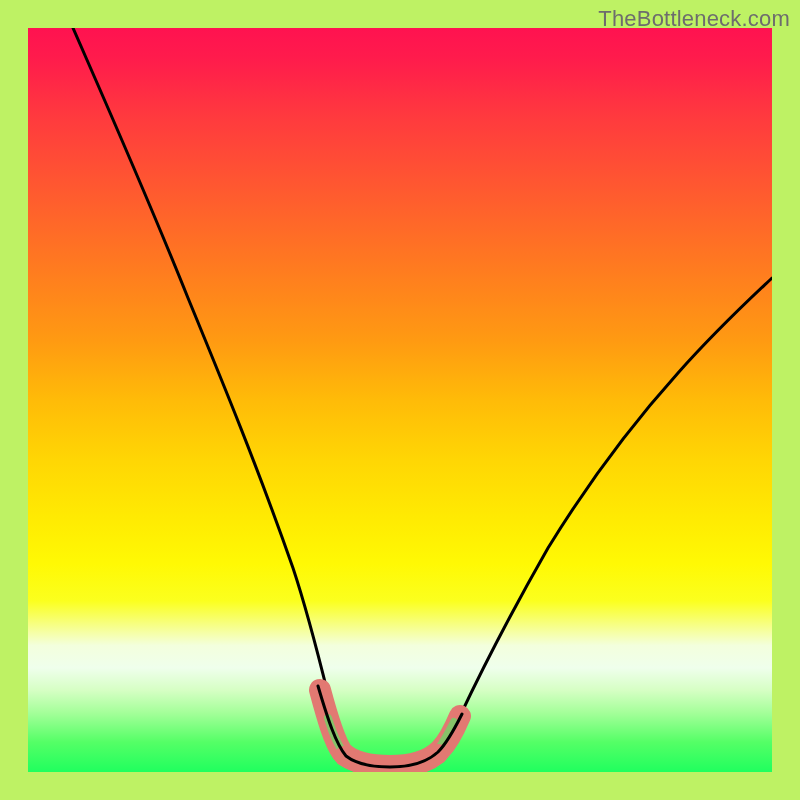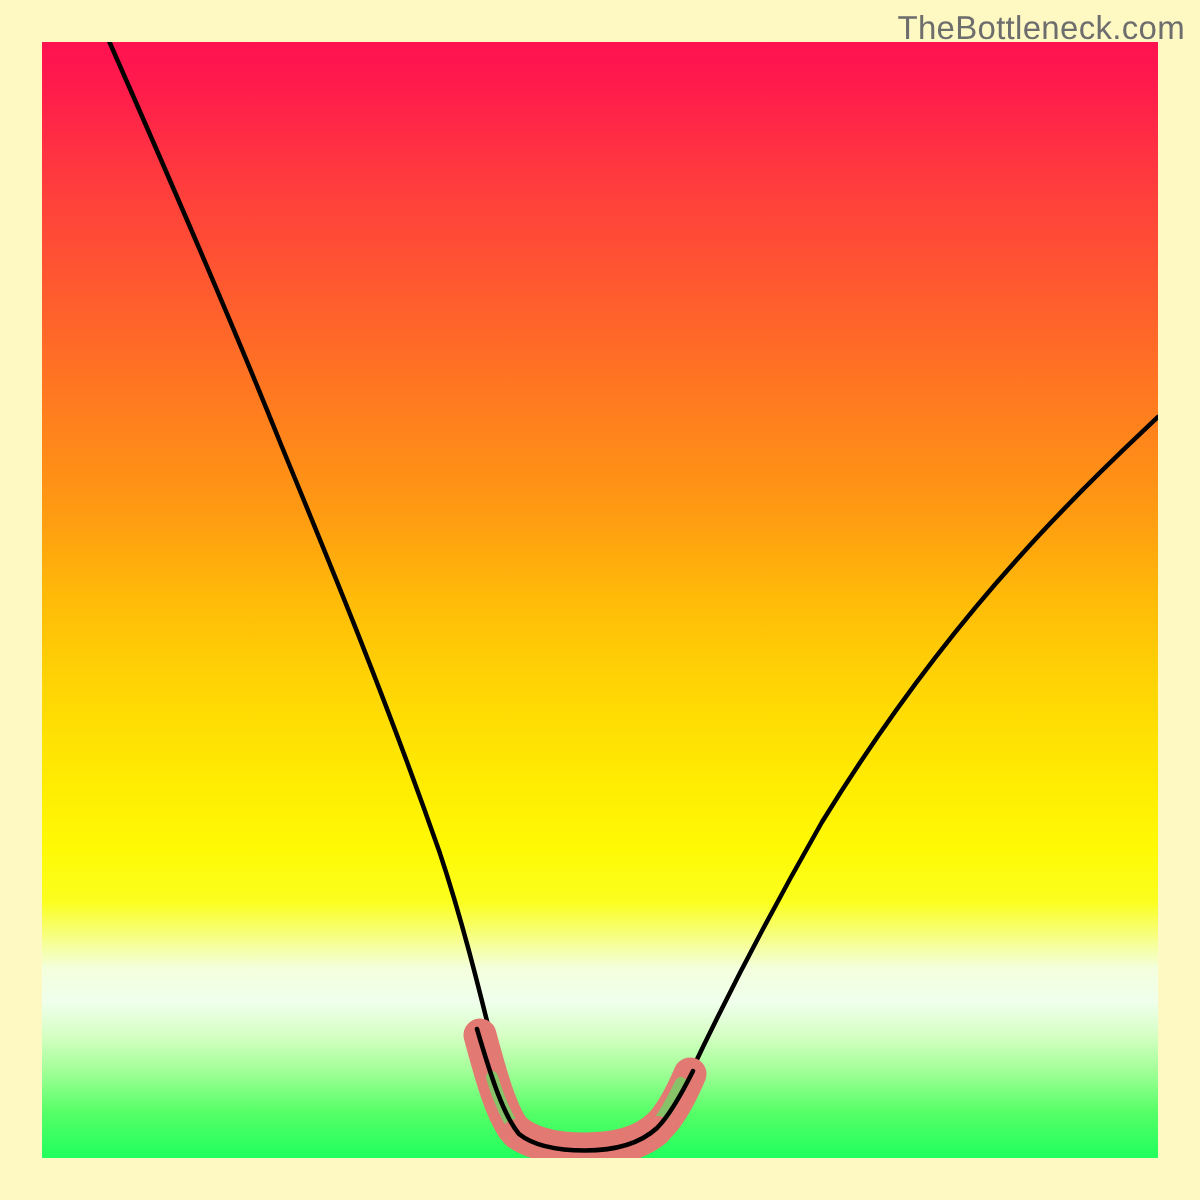--- a/index.html
+++ b/index.html
@@ -7,21 +7,21 @@
     padding: 0;
     width: 800px;
     height: 800px;
     background: #000;
     overflow: hidden;
     font-family: Arial, Helvetica, sans-serif;
   }
   .frame {
     position: absolute;
     inset: 0;
-    background: #fef9c3;
+    background: #bef264;
   }
   .plot-area {
     position: absolute;
     left: 28px;
     top: 28px;
     width: 744px;
     height: 744px;
     overflow: hidden;
   }
   .heatmap {

